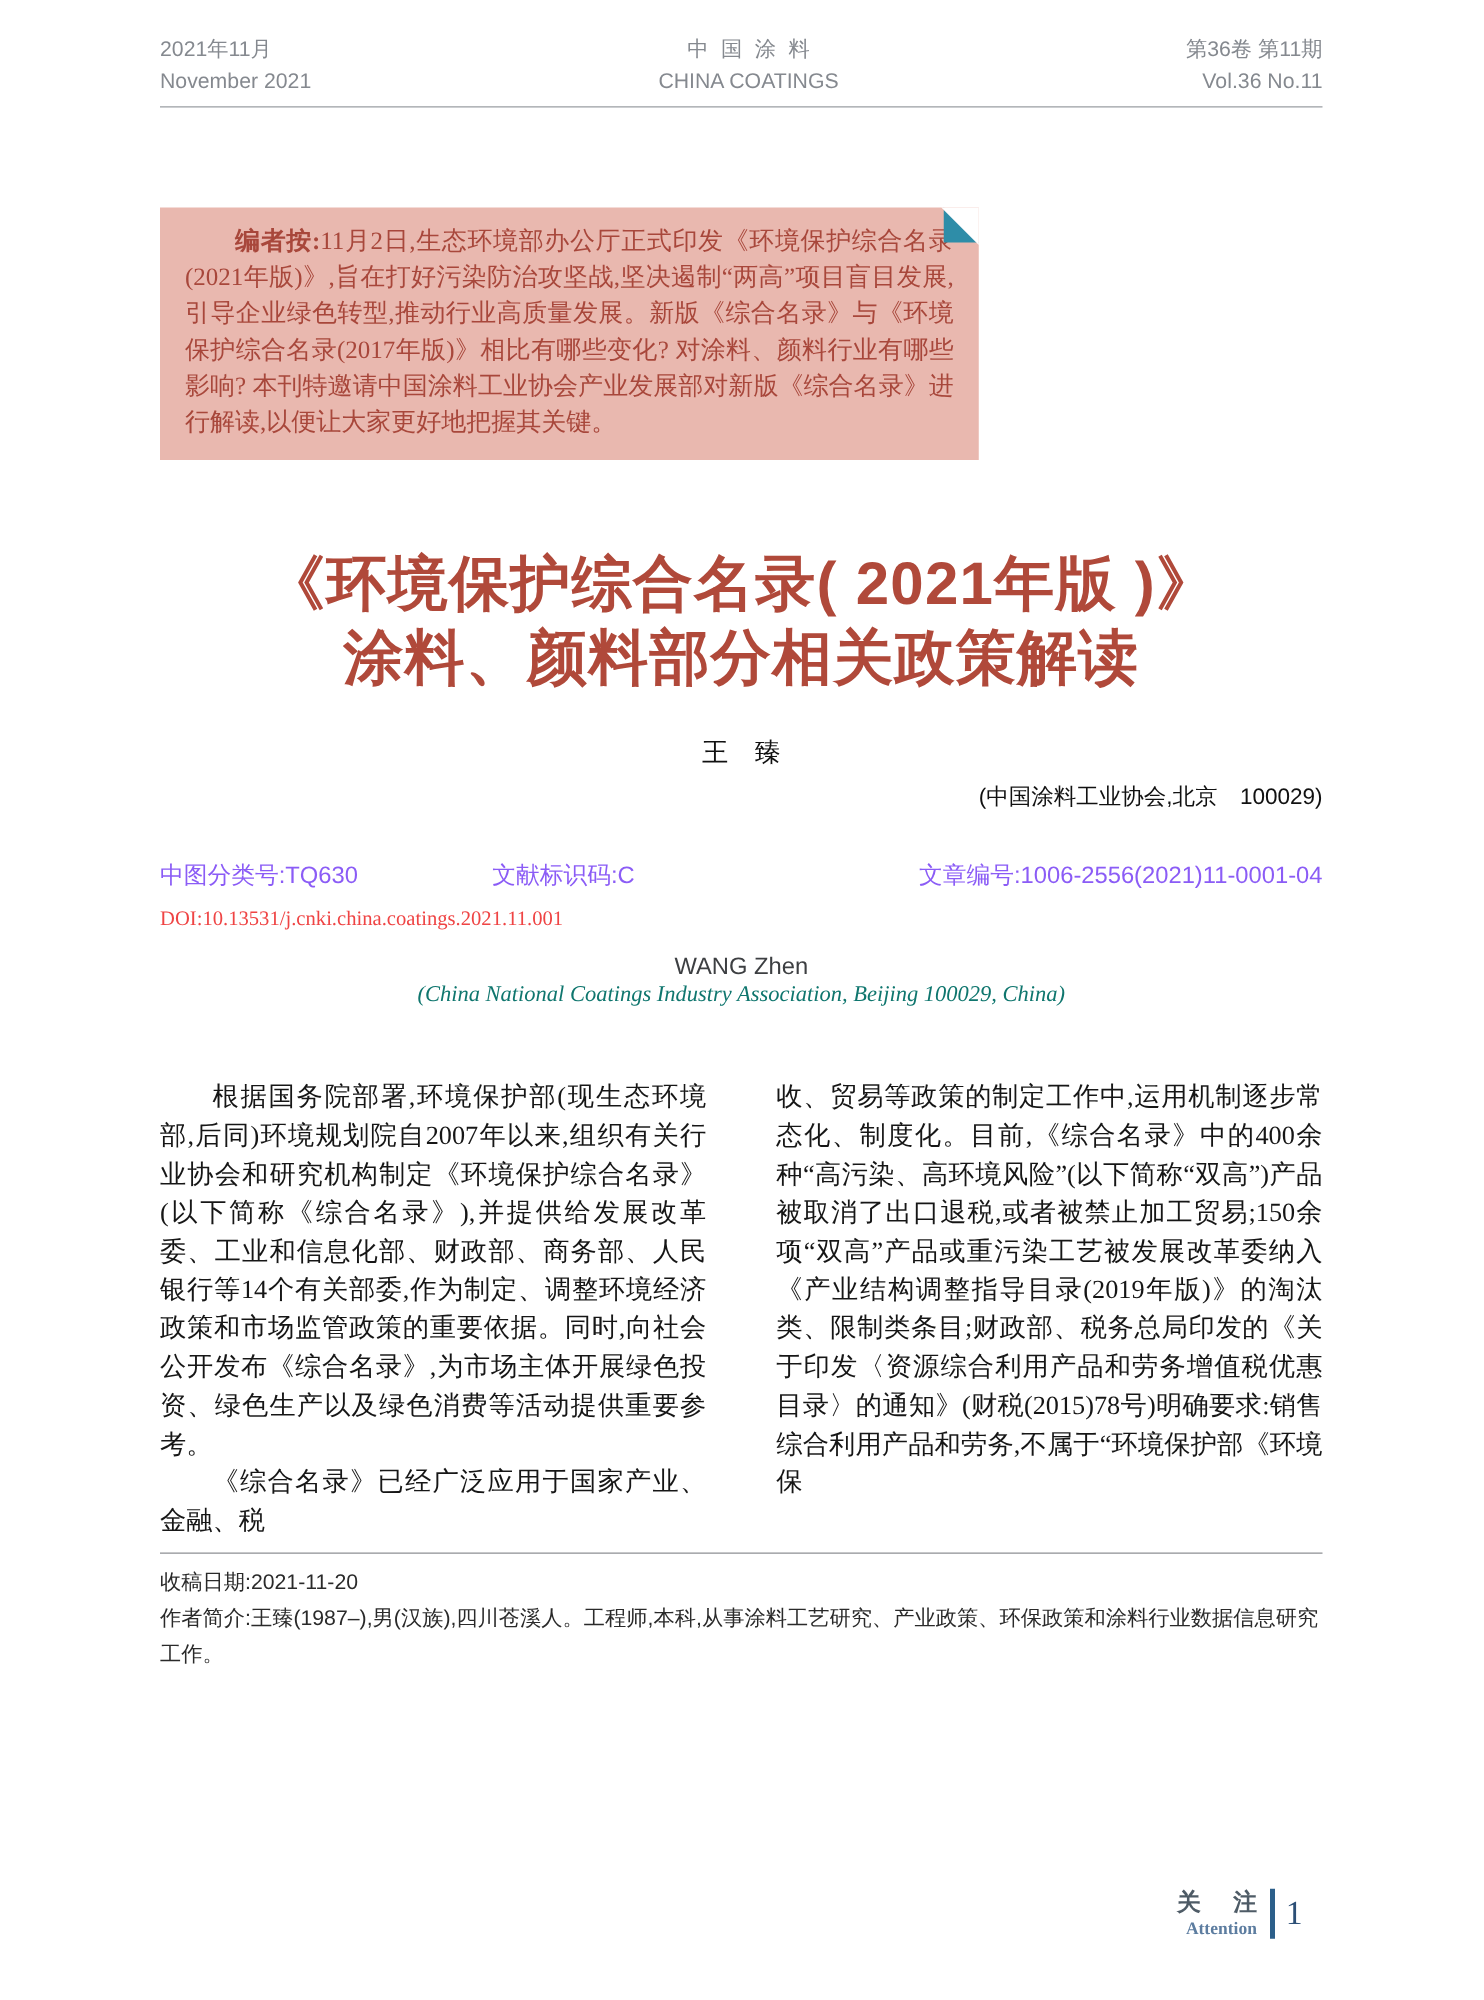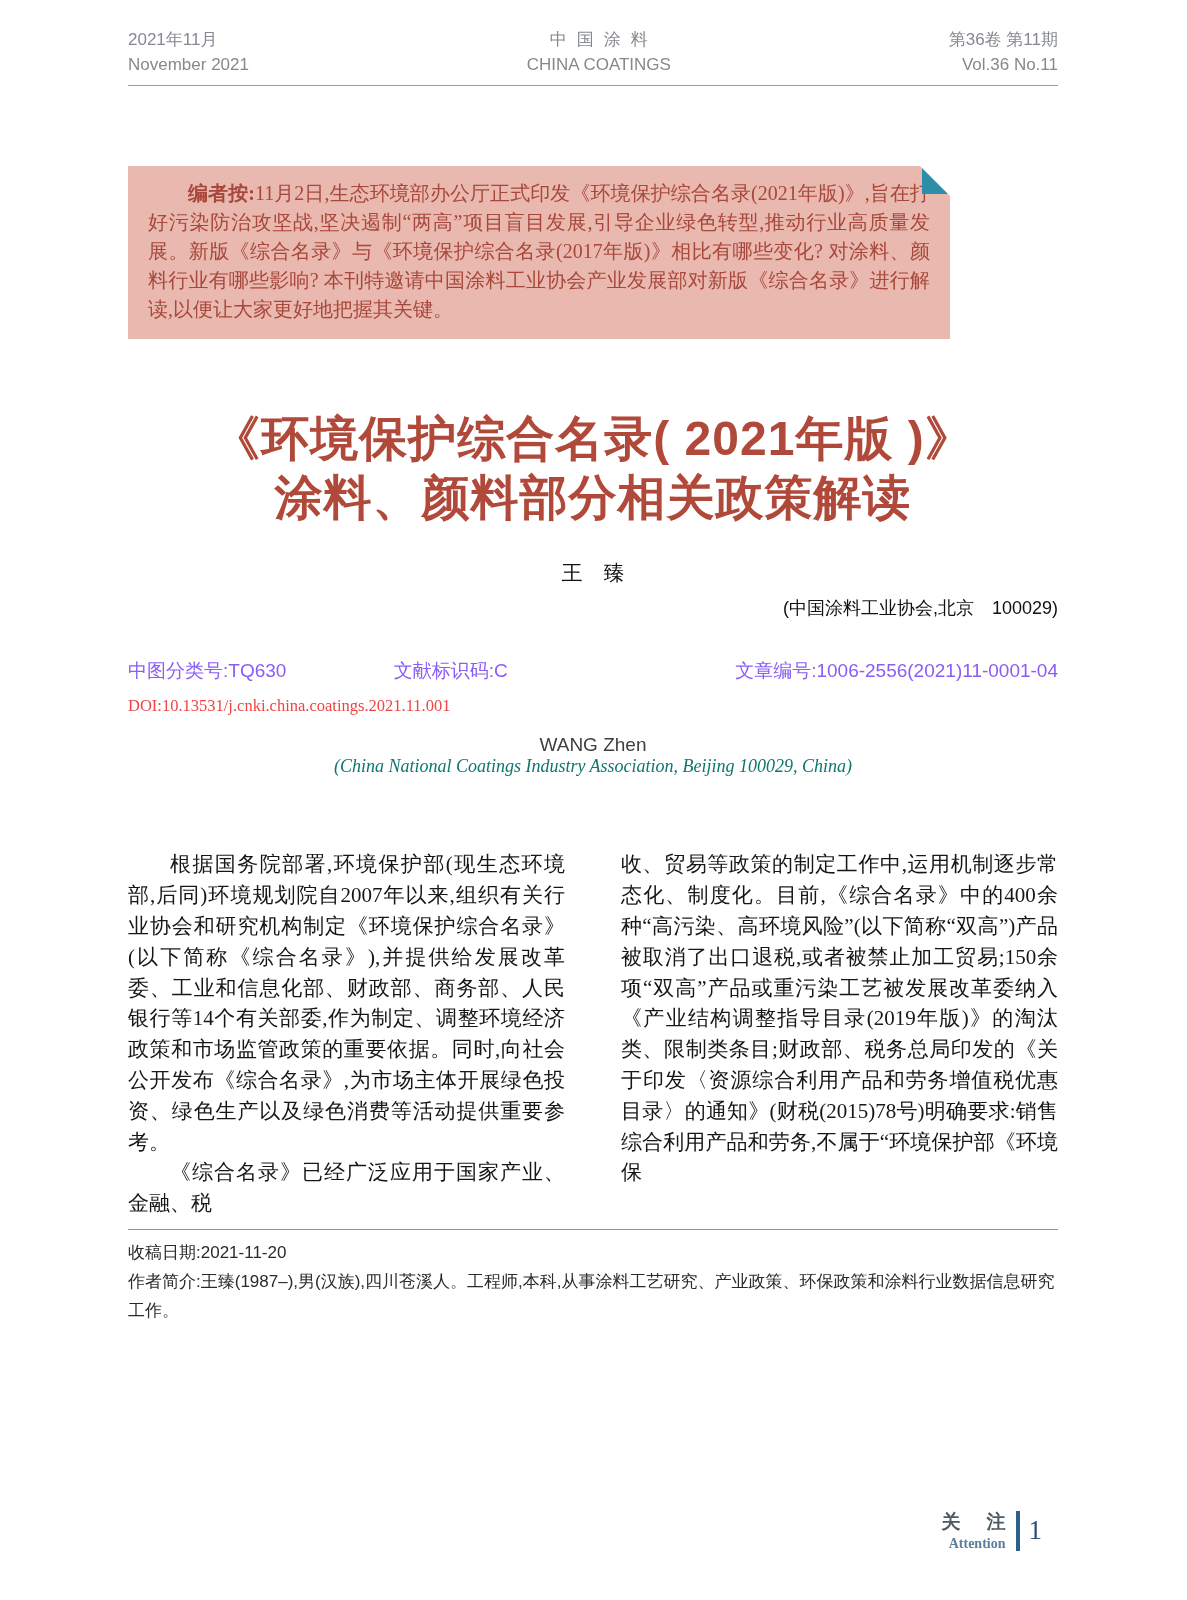--- a/index.html
+++ b/index.html
@@ -31,21 +31,21 @@
   }
   .rh-left { text-align: left; }
   .rh-center { text-align: center; }
   .rh-center .cn { letter-spacing: 10px; margin-right: -10px; }
   .rh-right { text-align: right; }
 
   
   .editor-box {
     position: relative;
     margin-top: 80px;
-    width: 822px;
+    width: 655px;
     background: #e9b8af;
     padding: 13px 20px 15px 20px;
   }
   .editor-box .fold {
     position: absolute;
     top: 0; right: 0;
     width: 0; height: 0;
     border-top: 30px solid #ffffff;
     border-left: 30px solid transparent;
   }
@@ -135,21 +135,21 @@
     margin-top: 0;
     text-align: center;
     font-size: 18px;
     font-style: italic;
     color: #0f766e;
     font-family: "Liberation Serif", "DejaVu Serif", serif;
   }
 
   
   .body-cols {
-    margin-top: 72px;
+    margin-top: 56px;
     display: flex;
     gap: 56px;
   }
   .body-cols .col { flex: 1; }
   .body-cols p {
     font-size: 21px;
     line-height: 30.8px;
     text-align: justify;
     color: #161616;
     font-family: "Liberation Serif", "DejaVu Serif", serif;

